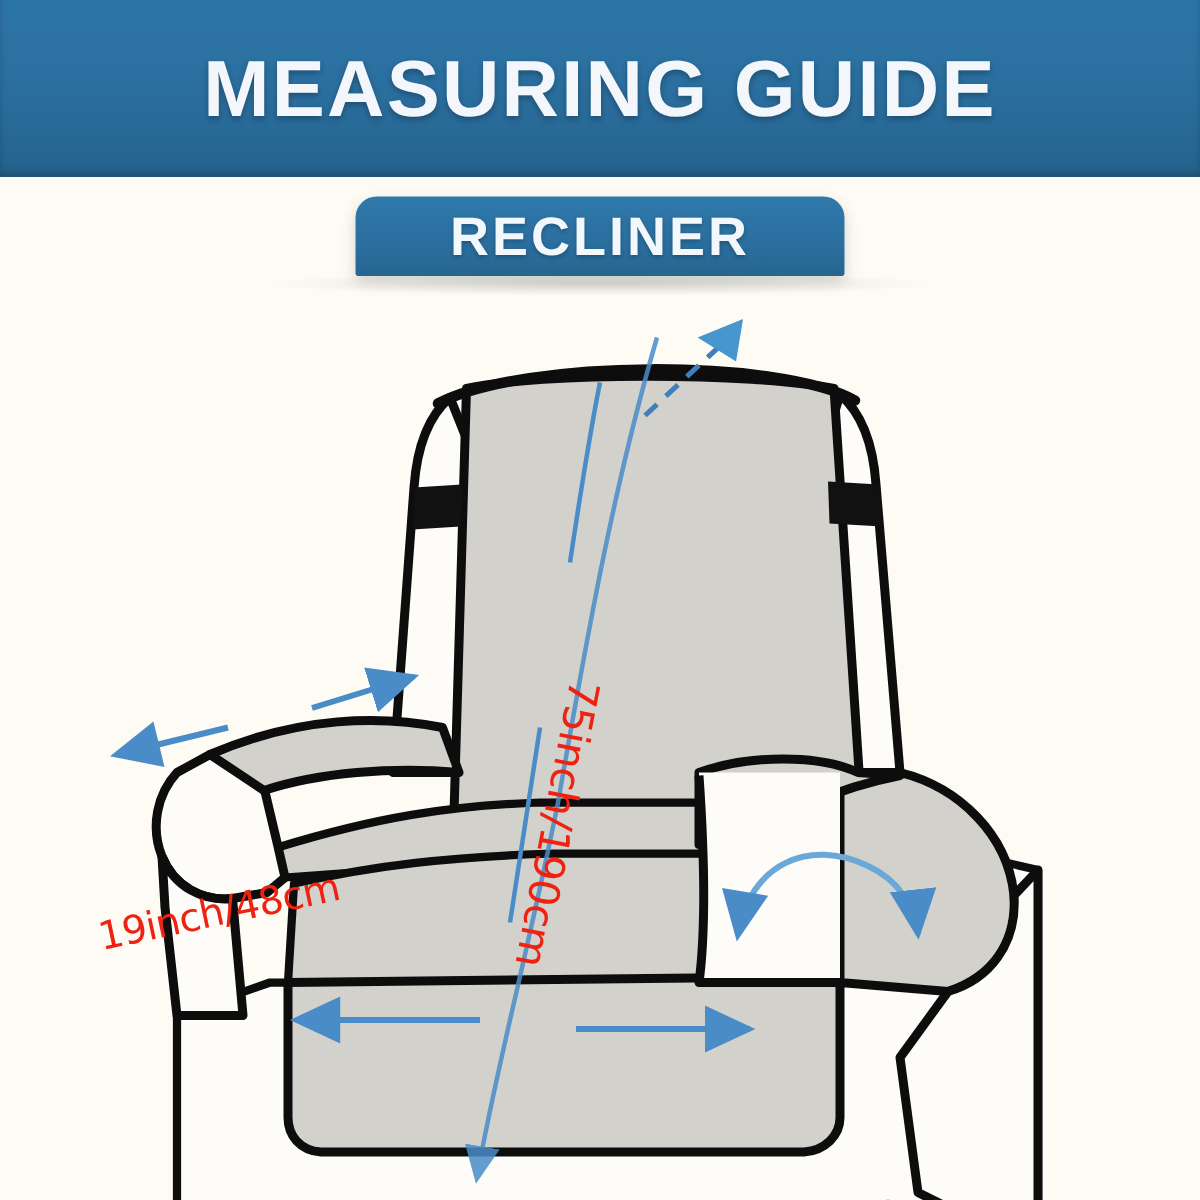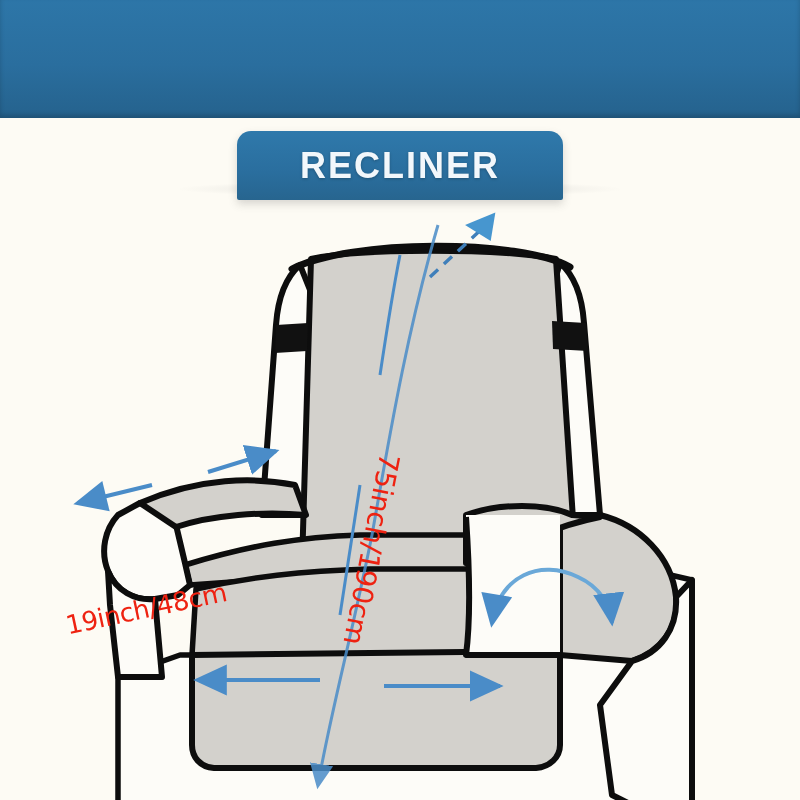--- a/index.html
+++ b/index.html
@@ -40,21 +40,21 @@
     text-shadow: 0 2px 4px rgba(0,0,0,0.28);
     white-space: nowrap;
   }
 
   
   #category-tab {
     position: absolute;
     left: 237px;
     top: 131px;
     width: 326px;
-    height: 69px;
+    height: 53px;
     background: linear-gradient(180deg, #2f79ab 0%, #2a6e9e 60%, #27658f 100%);
     border-radius: 14px 14px 2px 2px;
     display: flex;
     align-items: center;
     justify-content: center;
     box-shadow: 0 4px 9px rgba(80,80,80,0.22);
   }
   #category-tab-label {
     color: #f2f7fb;
     font-size: 36px;
@@ -111,20 +111,21 @@
     font-size: 23px;
     color: #d8392a;
   }
 </style>
 </head>
 <body>
 
 <div id="page">
 
   <div id="header-band"></div>
+  <div id="header-title">MEASURING GUIDE</div>
 
   <div id="tab-shadow"></div>
   <div id="category-tab">
     <span id="category-tab-label">RECLINER</span>
   </div>
 
   <div id="illustration">
     <svg width="800" height="615" viewBox="0 0 800 615" xmlns="http://www.w3.org/2000/svg">
       <defs>
         <marker id="ahead" markerWidth="9" markerHeight="9" refX="7.5" refY="4.5" orient="auto">

